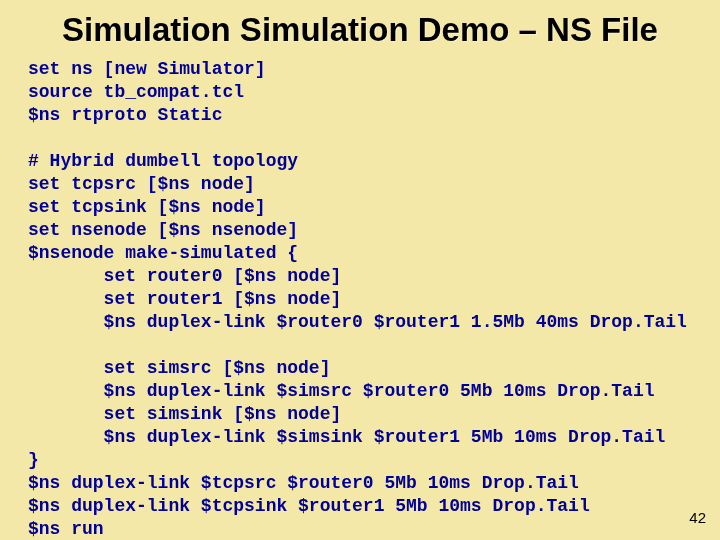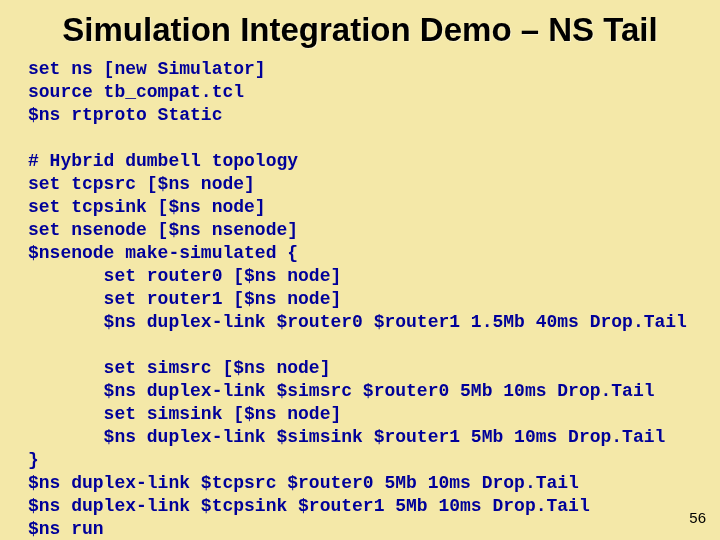--- a/index.html
+++ b/index.html
@@ -37,21 +37,21 @@
     right: 14px;
     bottom: 14px;
     font-size: 15px;
     color: #000;
     font-family: Arial, Helvetica, sans-serif;
   }
 </style>
 </head>
 <body>
 
-<div class="title">Simulation Integration Demo – NS Tail</div>
+<div class="title">Simulation Simulation Demo – NS File</div>
 
 <div class="code">set ns [new Simulator]
 source tb_compat.tcl
 $ns rtproto Static
 
 # Hybrid dumbell topology
 set tcpsrc [$ns node]
 set tcpsink [$ns node]
 set nsenode [$ns nsenode]
 $nsenode make-simulated {
@@ -61,13 +61,13 @@
 
        set simsrc [$ns node]
        $ns duplex-link $simsrc $router0 5Mb 10ms Drop.Tail
        set simsink [$ns node]
        $ns duplex-link $simsink $router1 5Mb 10ms Drop.Tail
 }
 $ns duplex-link $tcpsrc $router0 5Mb 10ms Drop.Tail
 $ns duplex-link $tcpsink $router1 5Mb 10ms Drop.Tail
 $ns run</div>
 
-<div class="pagenum">56</div>
+<div class="pagenum">42</div>
 
 </body></html>

